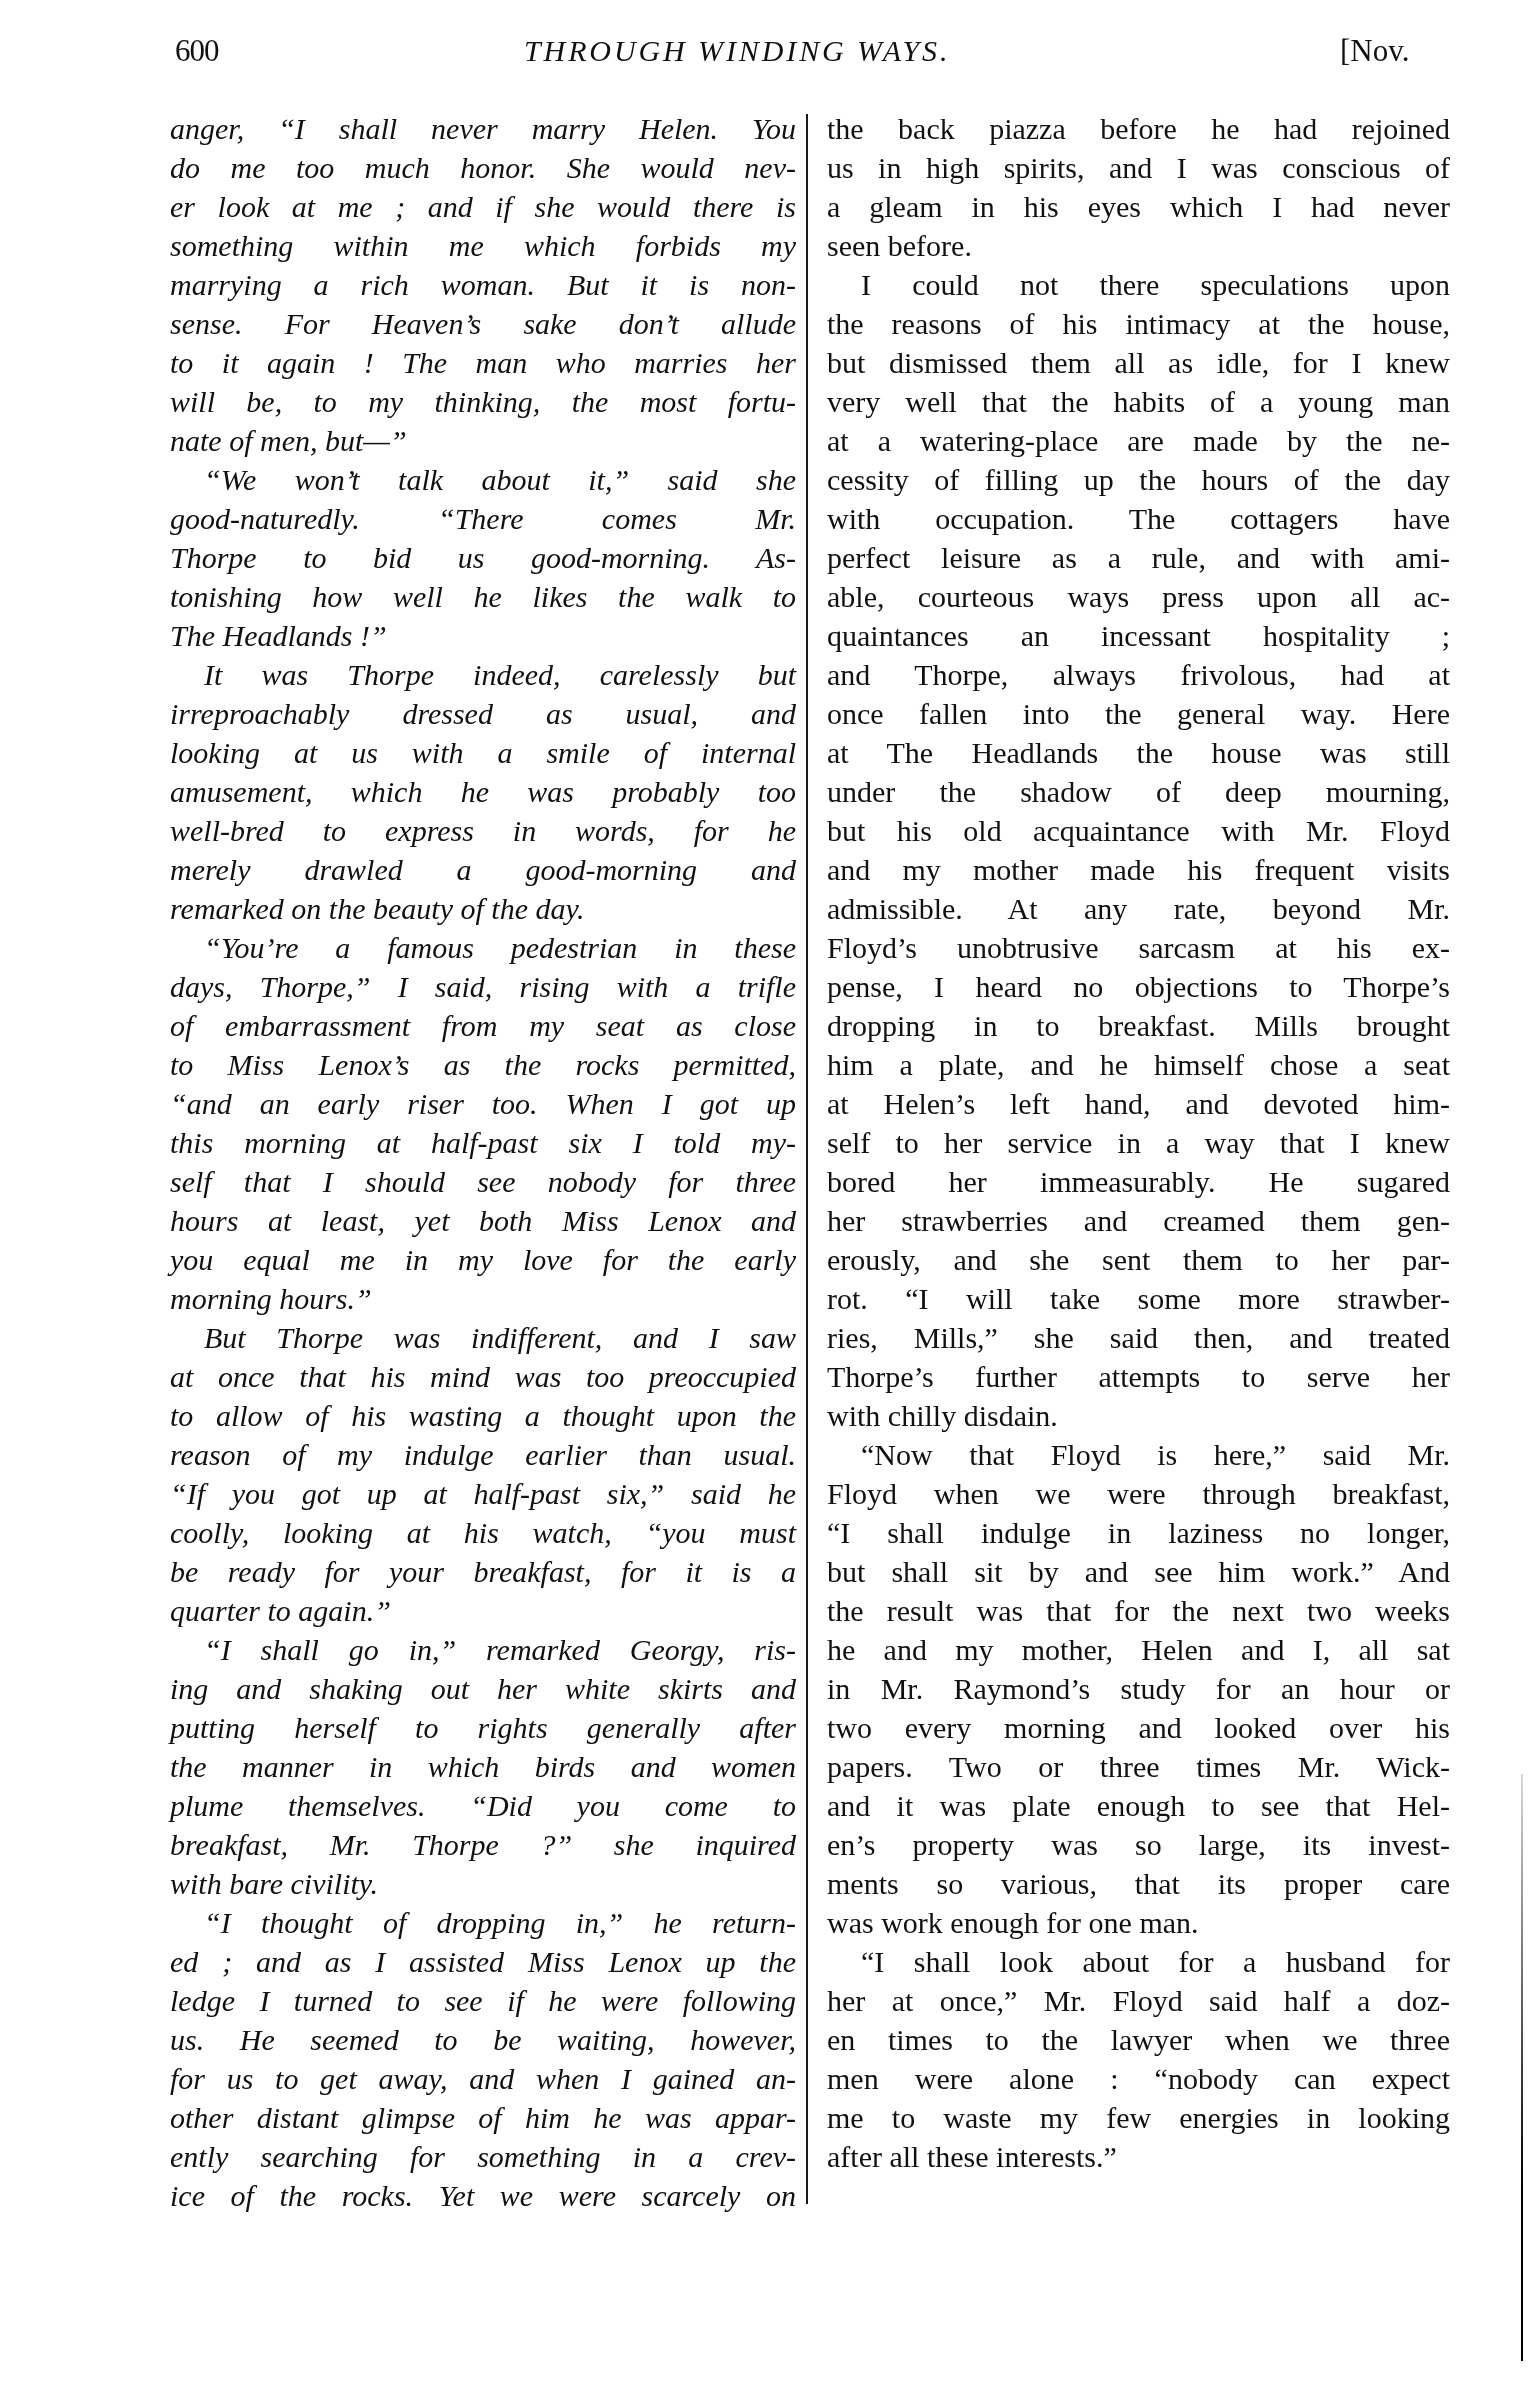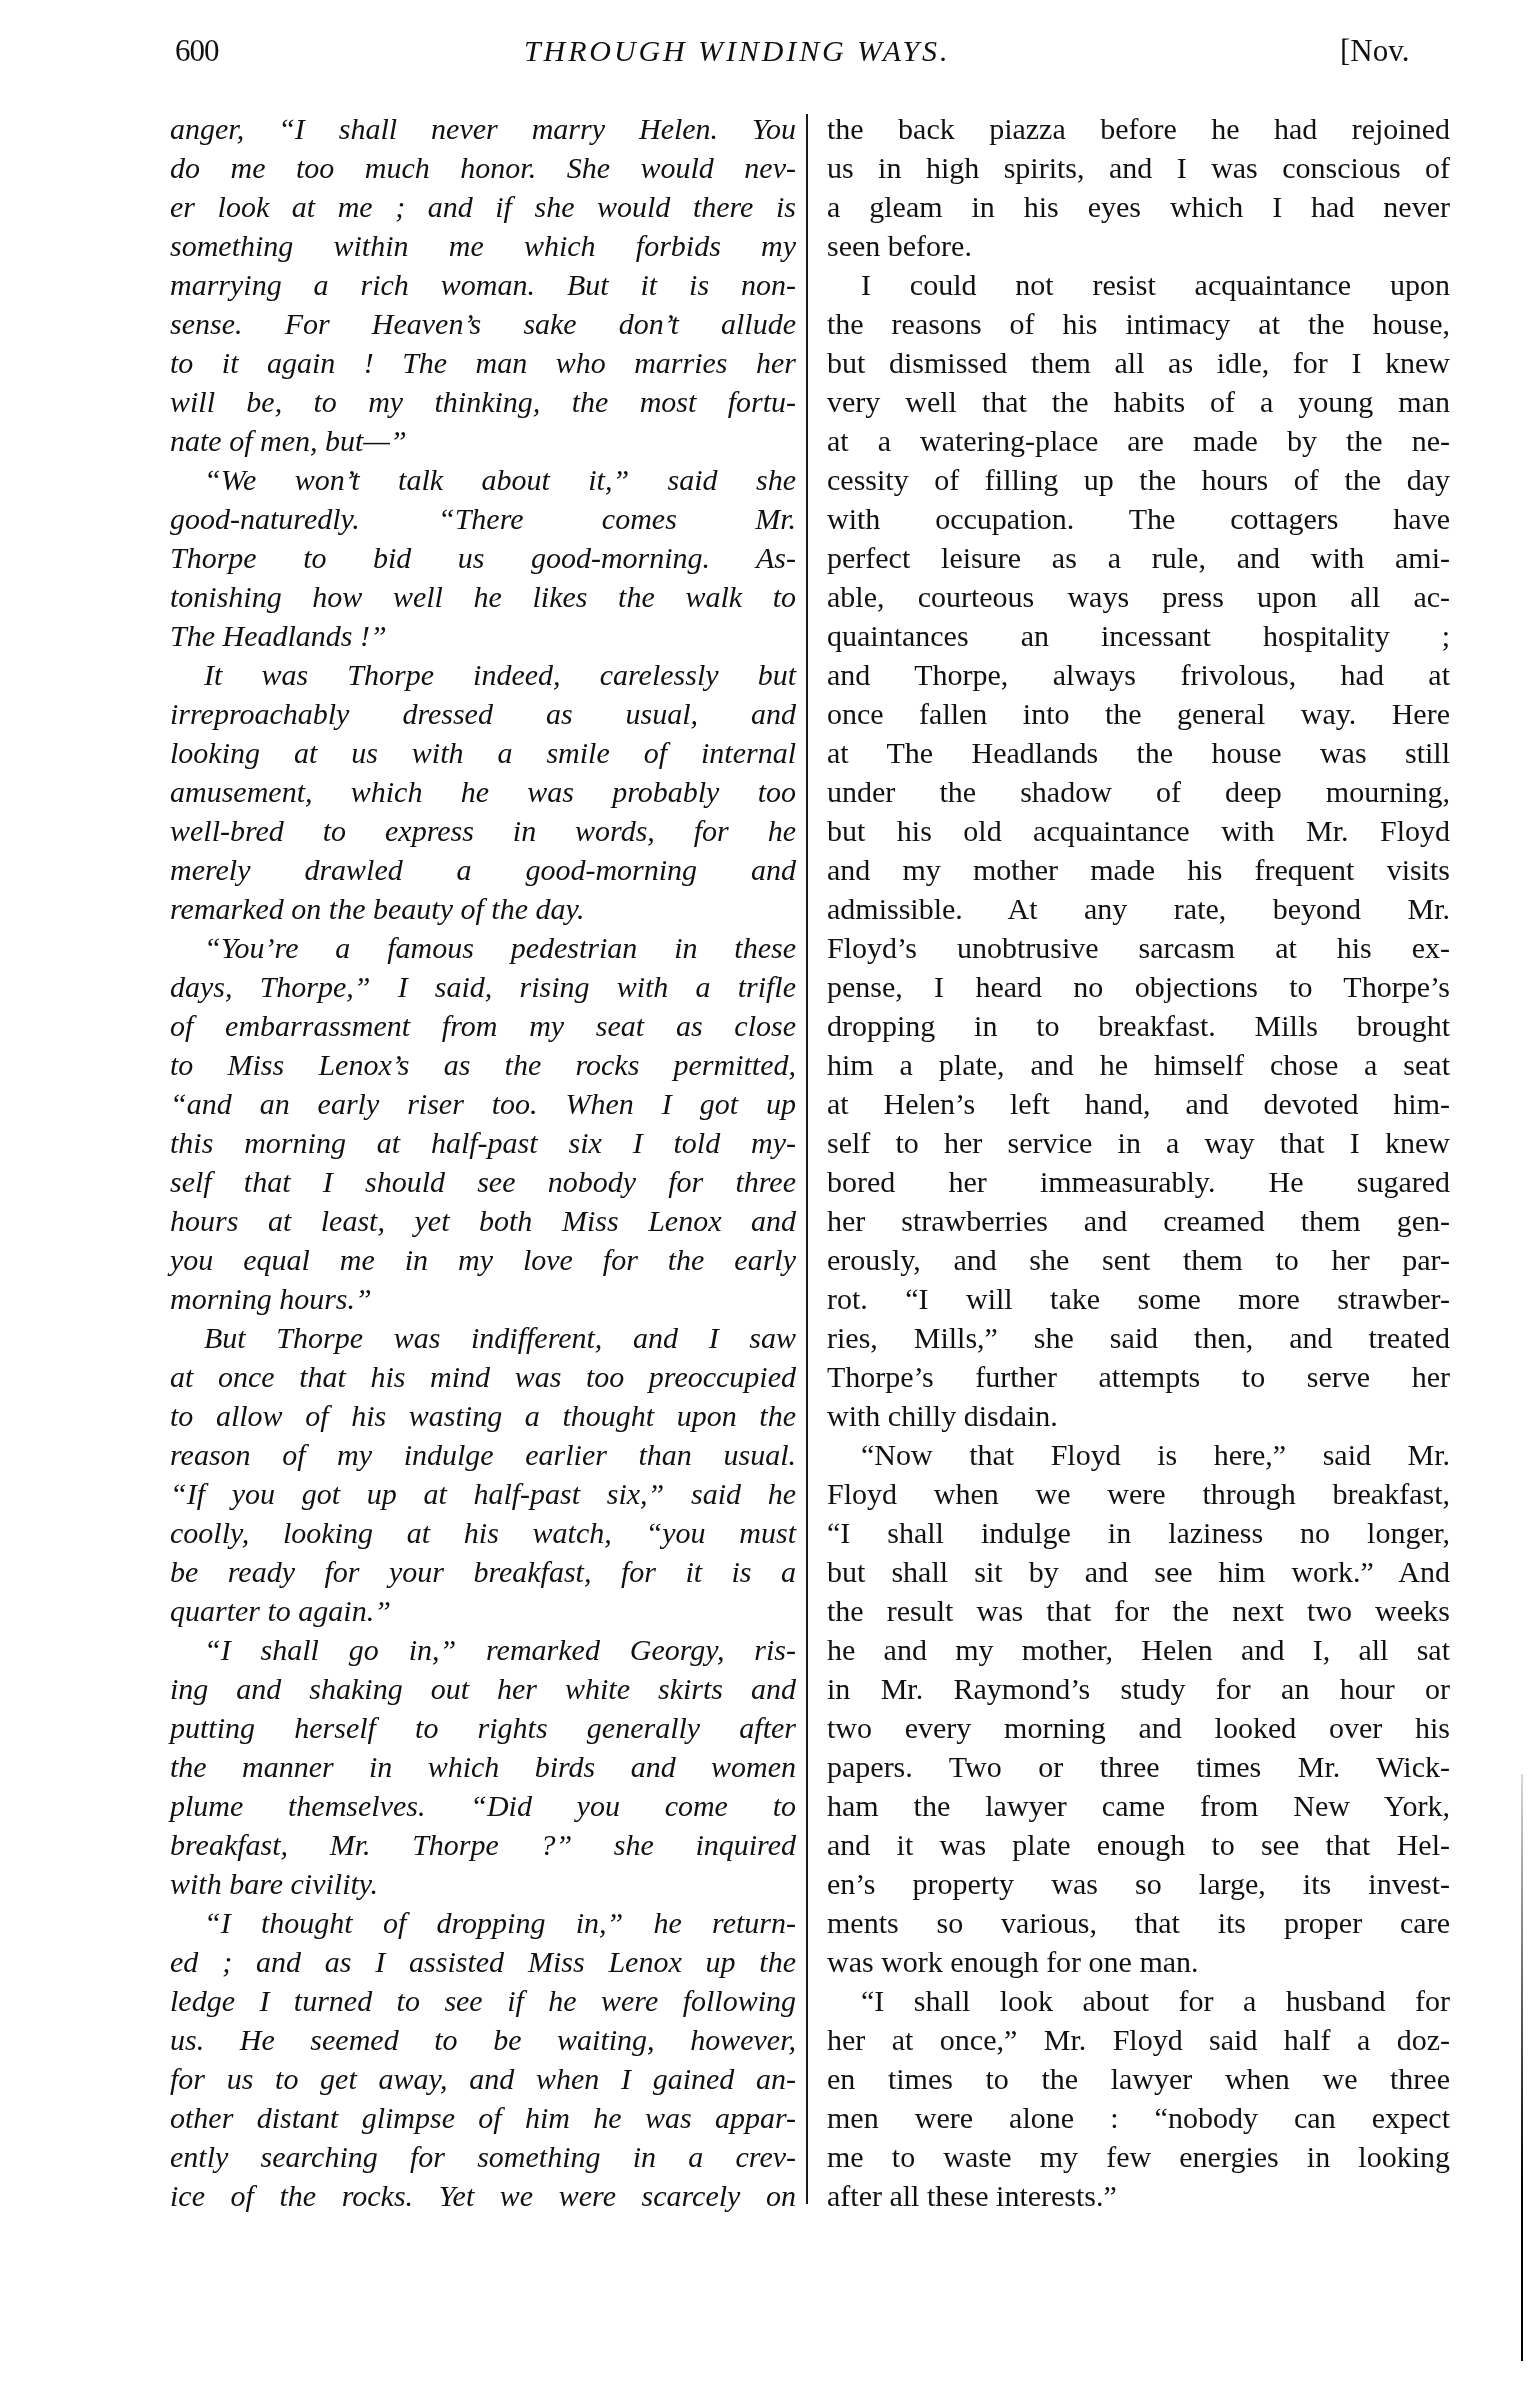--- a/index.html
+++ b/index.html
@@ -163,21 +163,21 @@
       <span class="line">ice of the rocks.  Yet we were scarcely on</span>
     </div>
 
   <div class="column-rule"></div>
 
   <div class="column right" id="col-right">
       <span class="line">the back piazza before he had rejoined</span>
       <span class="line">us in high spirits, and I was conscious of</span>
       <span class="line">a gleam in his eyes which I had never</span>
       <span class="line last">seen before.</span>
-      <span class="line indent">I could not resist acquaintance upon</span>
+      <span class="line indent">I could not there speculations upon</span>
       <span class="line">the reasons of his intimacy at the house,</span>
       <span class="line">but dismissed them all as idle, for I knew</span>
       <span class="line">very well that the habits of a young man</span>
       <span class="line">at a watering-place are made by the ne-</span>
       <span class="line">cessity of filling up the hours of the day</span>
       <span class="line">with occupation.  The cottagers have</span>
       <span class="line">perfect leisure as a rule, and with ami-</span>
       <span class="line">able, courteous ways press upon all ac-</span>
       <span class="line">quaintances an incessant hospitality ;</span>
       <span class="line">and Thorpe, always frivolous, had at</span>
@@ -202,21 +202,20 @@
       <span class="line last">with chilly disdain.</span>
       <span class="line indent">“Now that Floyd is here,” said Mr.</span>
       <span class="line">Floyd when we were through breakfast,</span>
       <span class="line">“I shall indulge in laziness no longer,</span>
       <span class="line">but shall sit by and see him work.”  And</span>
       <span class="line">the result was that for the next two weeks</span>
       <span class="line">he and my mother, Helen and I, all sat</span>
       <span class="line">in Mr. Raymond’s study for an hour or</span>
       <span class="line">two every morning and looked over his</span>
       <span class="line">papers.  Two or three times Mr. Wick-</span>
-      <span class="line">ham the lawyer came from New York,</span>
       <span class="line">and it was plate enough to see that Hel-</span>
       <span class="line">en’s property was so large, its invest-</span>
       <span class="line">ments so various, that its proper care</span>
       <span class="line last">was work enough for one man.</span>
       <span class="line indent">“I shall look about for a husband for</span>
       <span class="line">her at once,” Mr. Floyd said half a doz-</span>
       <span class="line">en times to the lawyer when we three</span>
       <span class="line">men were alone : “nobody can expect</span>
       <span class="line">me to waste my few energies in looking</span>
       <span class="line last">after all these interests.”</span>

